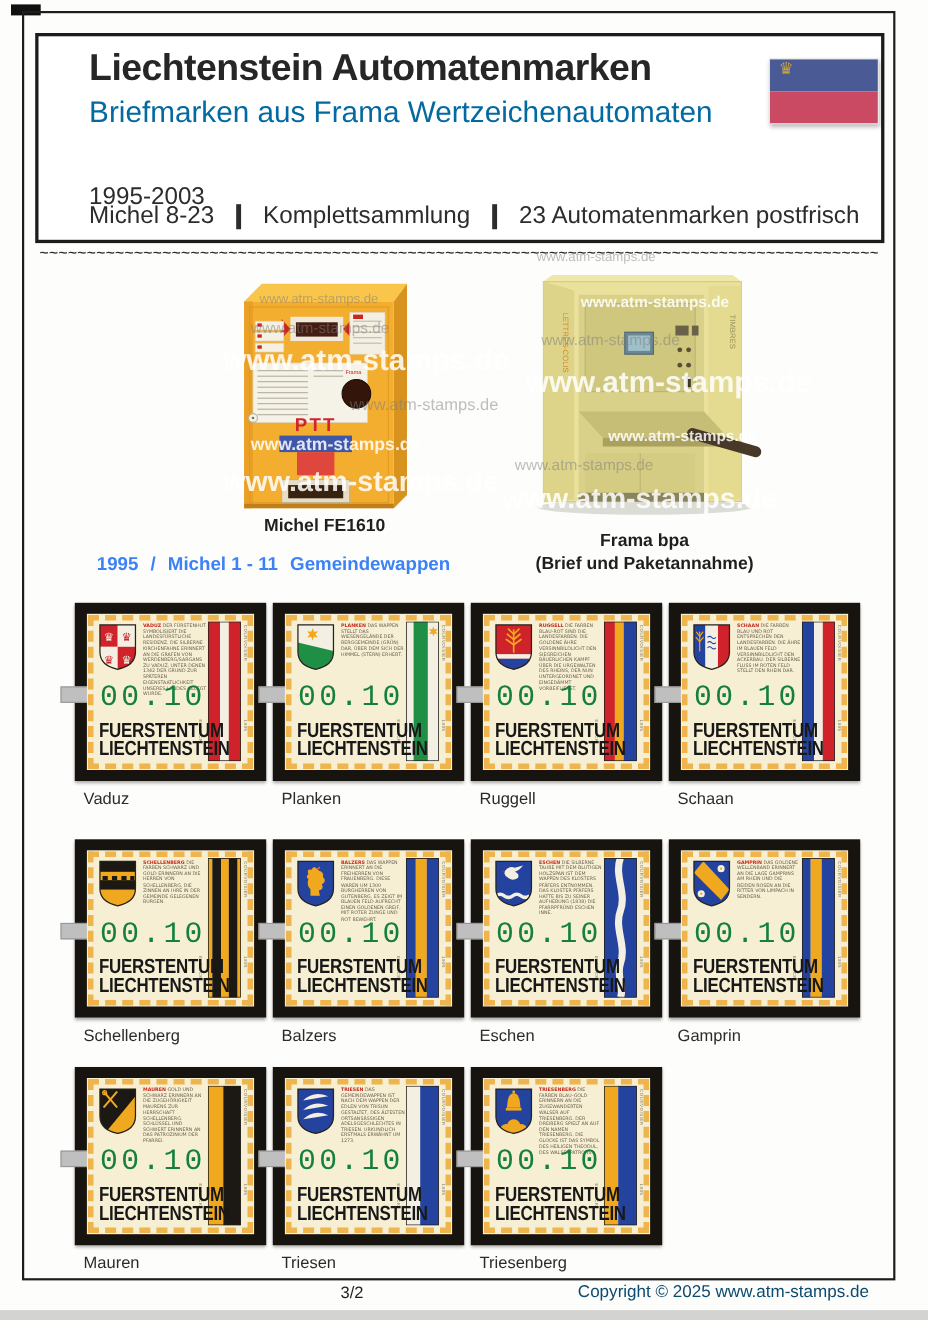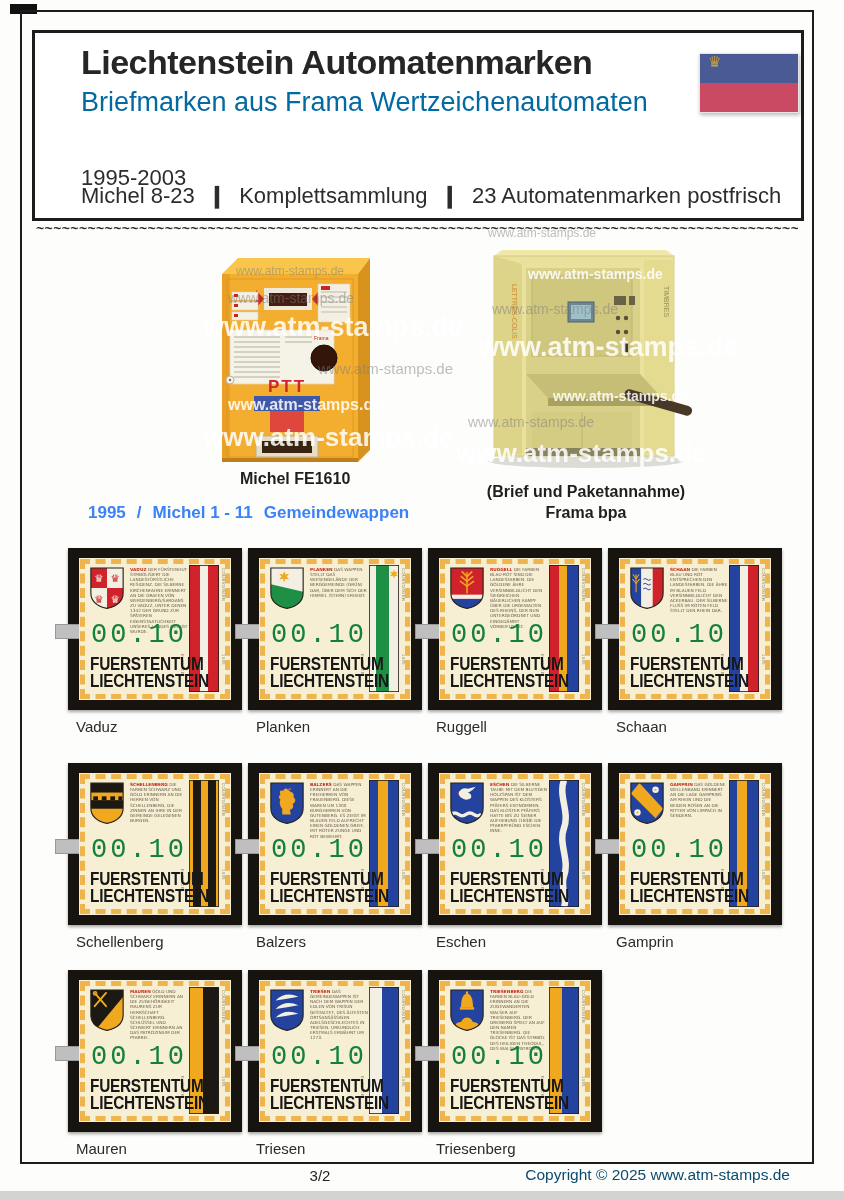--- a/index.html
+++ b/index.html
@@ -159,22 +159,22 @@
       <rect x="148" y="96" width="4" height="10" fill="#3c3827"></rect>
       <polygon points="50,128 164,128 186,152 72,152" fill="#c6bd76"></polygon>
       <polygon points="72,152 186,152 186,160 72,160" fill="#aaa15e"></polygon>
       <rect x="150" y="142" width="70" height="10" rx="5" fill="#473828" transform="rotate(16 150 142)"></rect>
       <rect x="56" y="166" width="100" height="42" fill="#d5cc84"></rect>
       <line x1="106" y1="166" x2="106" y2="208" stroke="#bdb46e" stroke-width="1"></line>
       <rect x="50" y="202" width="114" height="8" fill="#8a845e"></rect>
     </svg>
   </div>
   <div class="abs cap cap2" style="left:478px;top:482px;width:216px;">
+    <div>Frama bpa</div>
     <div>(Brief und Paketannahme)</div>
-    <div>Frama bpa</div>
   </div>
 
   <span class="wm" style="left:488px;top:226px;font-size:12px;">www.atm-stamps.de</span>
   <span class="wm" style="left:236px;top:264px;font-size:12px;">www.atm-stamps.de</span>
   <span class="wm" style="left:228px;top:290px;font-size:14px;">www.atm-stamps.de</span>
   <span class="wm w" style="left:203px;top:312px;font-size:27px;">www.atm-stamps.de</span>
   <span class="wm" style="left:318px;top:360px;font-size:15px;">www.atm-stamps.de</span>
   <span class="wm w" style="left:228px;top:396px;font-size:16px;">www.atm-stamps.de</span>
   <span class="wm w" style="left:203px;top:422px;font-size:26px;">www.atm-stamps.de</span>
   <span class="wm w" style="left:528px;top:266px;font-size:14px;">www.atm-stamps.de</span>

